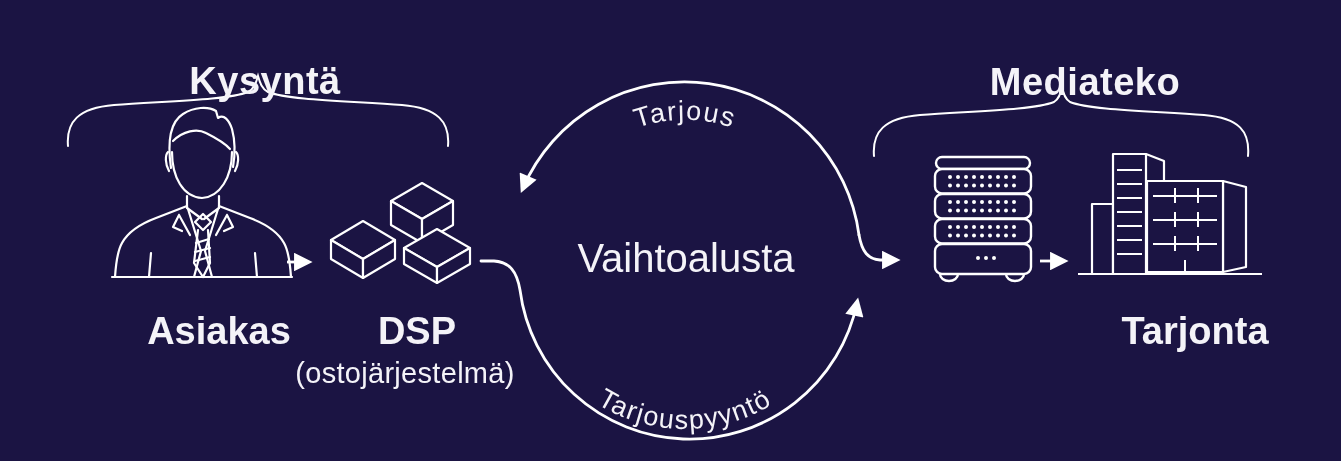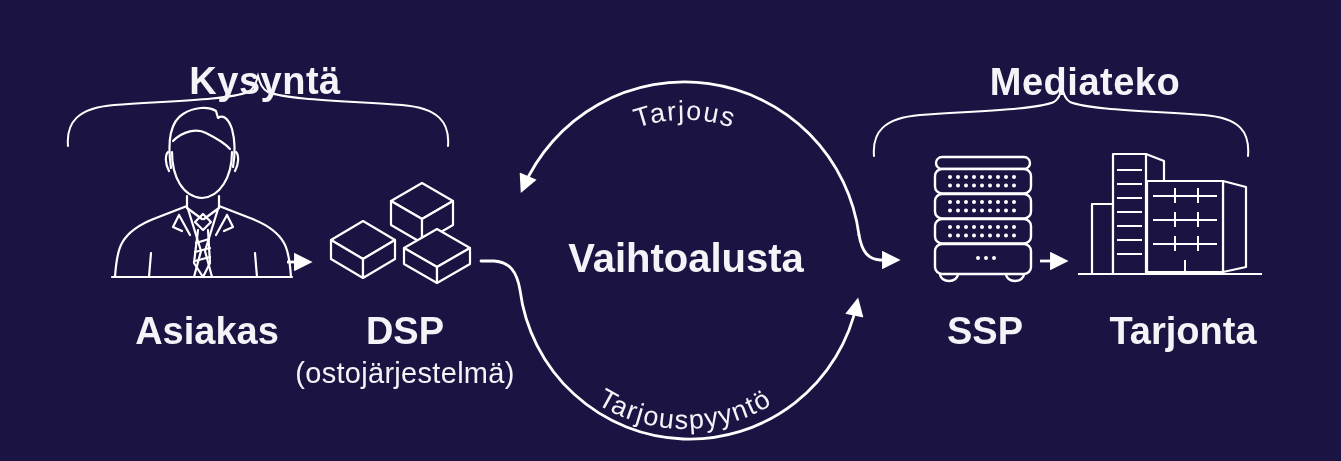--- a/index.html
+++ b/index.html
@@ -13,22 +13,22 @@
   .stage svg{position:absolute;left:0;top:0;}
   .lbl{
     position:absolute;
     transform:translate(-50%,-50%);
     white-space:nowrap;
     color:#f4f3f8;
     line-height:1;
     user-select:none;
   }
   .title{font-size:38px;font-weight:600;letter-spacing:.5px;margin-top:43px;}
-  .node{font-size:38px;font-weight:600;}
-  .big{font-size:40px;font-weight:700;}
+  .node{font-size:38px;font-weight:600;margin-left:12px;}
+  .big{font-size:40px;font-weight:400;}
   .sub{font-size:29px;font-weight:400;letter-spacing:.3px;}
   .flowtext{
     fill:#f4f3f8;
     font-family:"Liberation Sans", sans-serif;
     font-size:27px;
     font-weight:500;
     letter-spacing:1.5px;
   }
 </style>
 </head>
@@ -156,15 +156,14 @@
       <textPath href="#arcBottomText" startOffset="50%">Tarjouspyyntö</textPath>
     </text>
   </svg>
 
   <div class="lbl title" style="left:265px;top:38px">Kysyntä</div>
   <div class="lbl title" style="left:1085px;top:39px">Mediateko</div>
   <div class="lbl big" style="left:686px;top:258px">Vaihtoalusta</div>
   <div class="lbl node" style="left:207px;top:331px">Asiakas</div>
   <div class="lbl sub" style="left:405px;top:373px">(ostojärjestelmä)</div>
   <div class="lbl node" style="left:405px;top:331px">DSP</div>
-  <div class="lbl node" style="left:985px;top:331px">SSP</div>
   <div class="lbl node" style="left:1183px;top:331px">Tarjonta</div>
 </div>
 
 </body></html>

